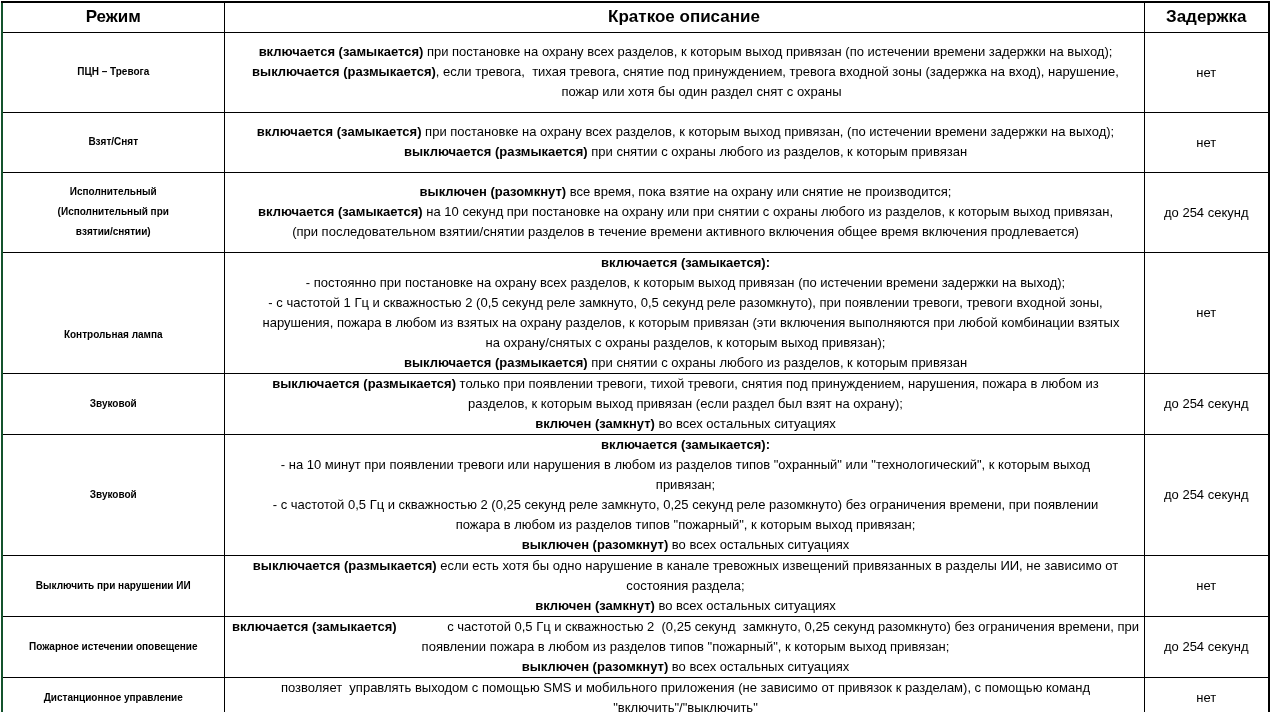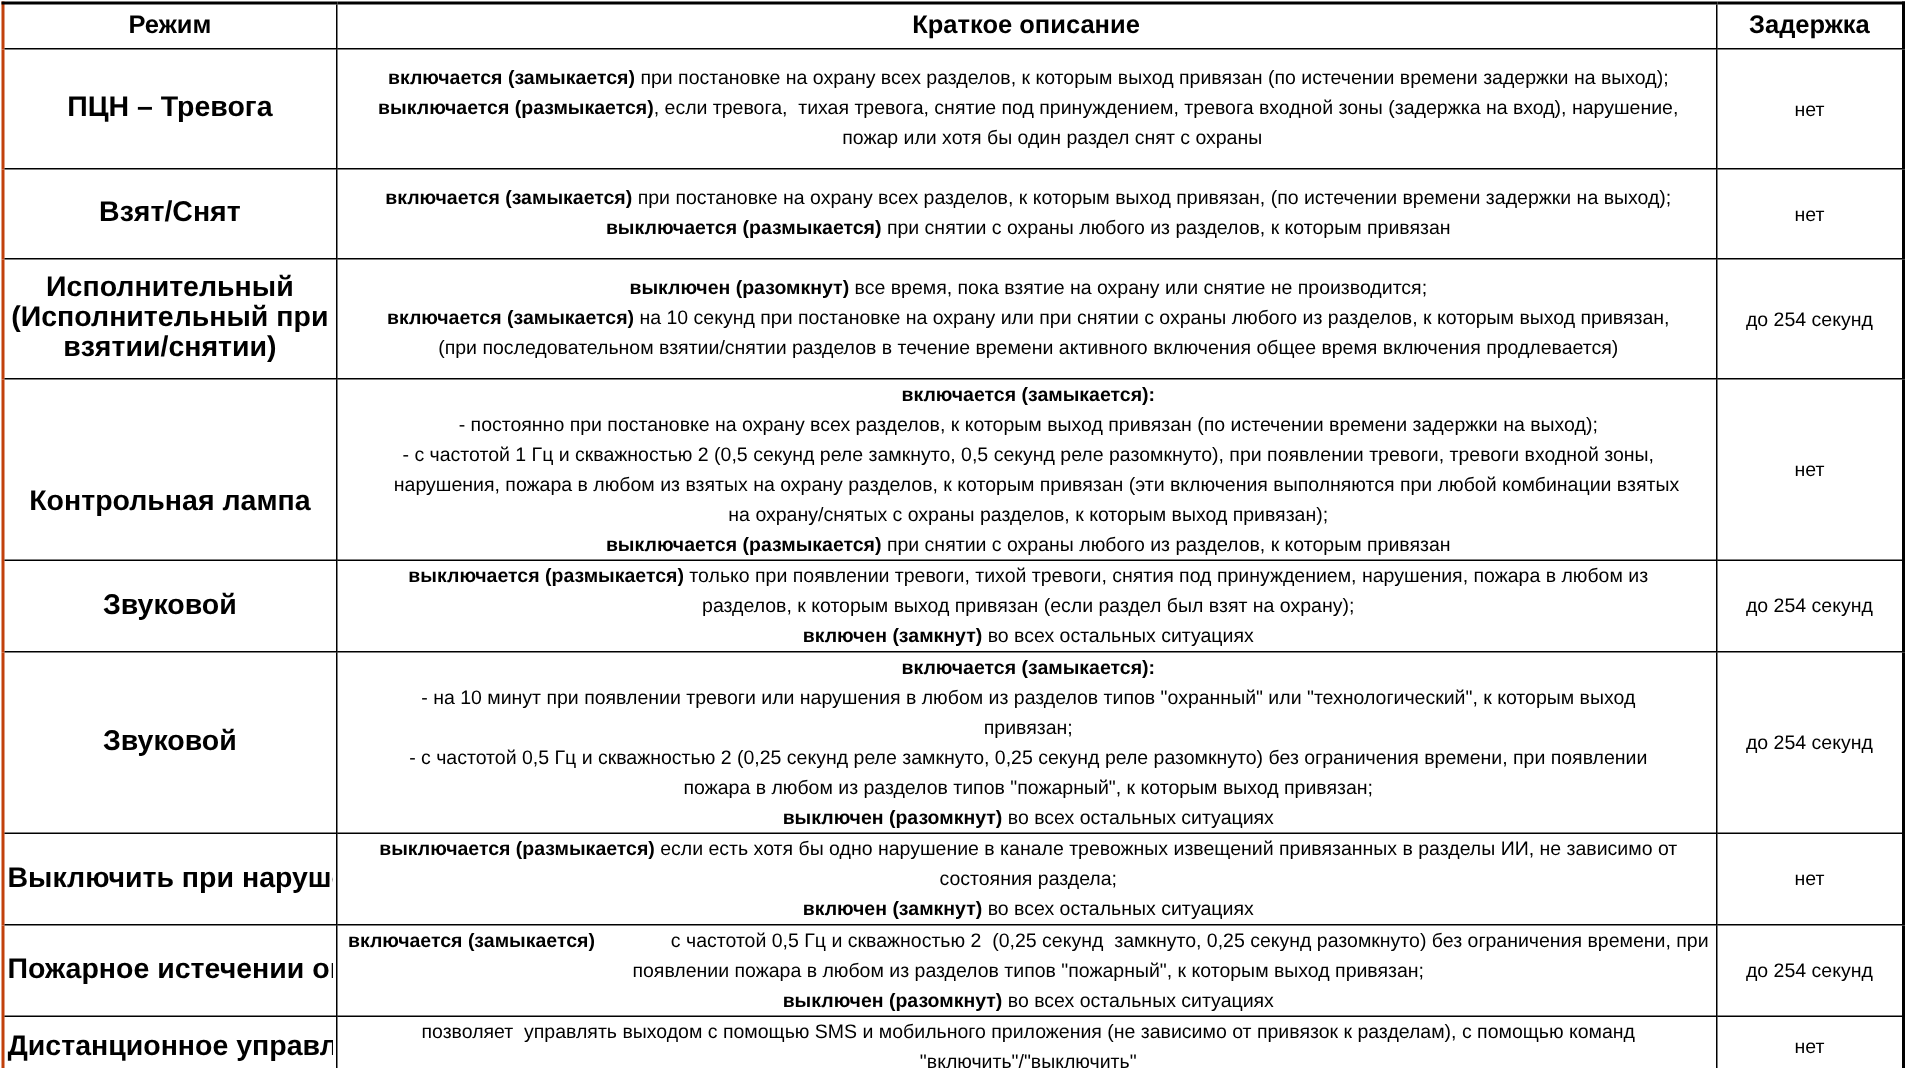--- a/index.html
+++ b/index.html
@@ -6,23 +6,23 @@
   body { width:1271px; height:712px; overflow:hidden; position:relative;
          font-family:"Liberation Sans", sans-serif; color:#000; }
   table.modes { position:absolute; left:1px; top:1px; border-collapse:collapse;
                 table-layout:fixed; width:1267px; }
   table.modes col.c1 { width:222px; }
   table.modes col.c2 { width:920px; }
   table.modes col.c3 { width:125px; }
   th, td { border:1px solid #000; padding:0; vertical-align:middle; }
   tr.head { height:30px; }
   th { font-size:17px; font-weight:bold; text-align:center; border-top:2px solid #000; }
-  th:first-child, td:first-child { border-left:2px solid #c2410c; }
+  th:first-child, td:first-child { border-left:2px solid #14532d; }
   th:last-child, td:last-child { border-right:2px solid #000; }
-  td.mode { font-size:19px; font-weight:bold; text-align:center; line-height:20px; padding:0 2px; }
+  td.mode { font-size:10px; font-weight:bold; text-align:center; line-height:20px; padding:0 2px; }
   td.desc { font-size:13px; line-height:20px; padding:0 0 0 3px; text-align:center; }
   td.delay { font-size:13px; text-align:center; }
   .line { display:block; white-space:nowrap; overflow:hidden; }
   b { font-weight:bold; }
 </style>
 </head>
 <body>
 
 <table class="modes">
   <colgroup>

